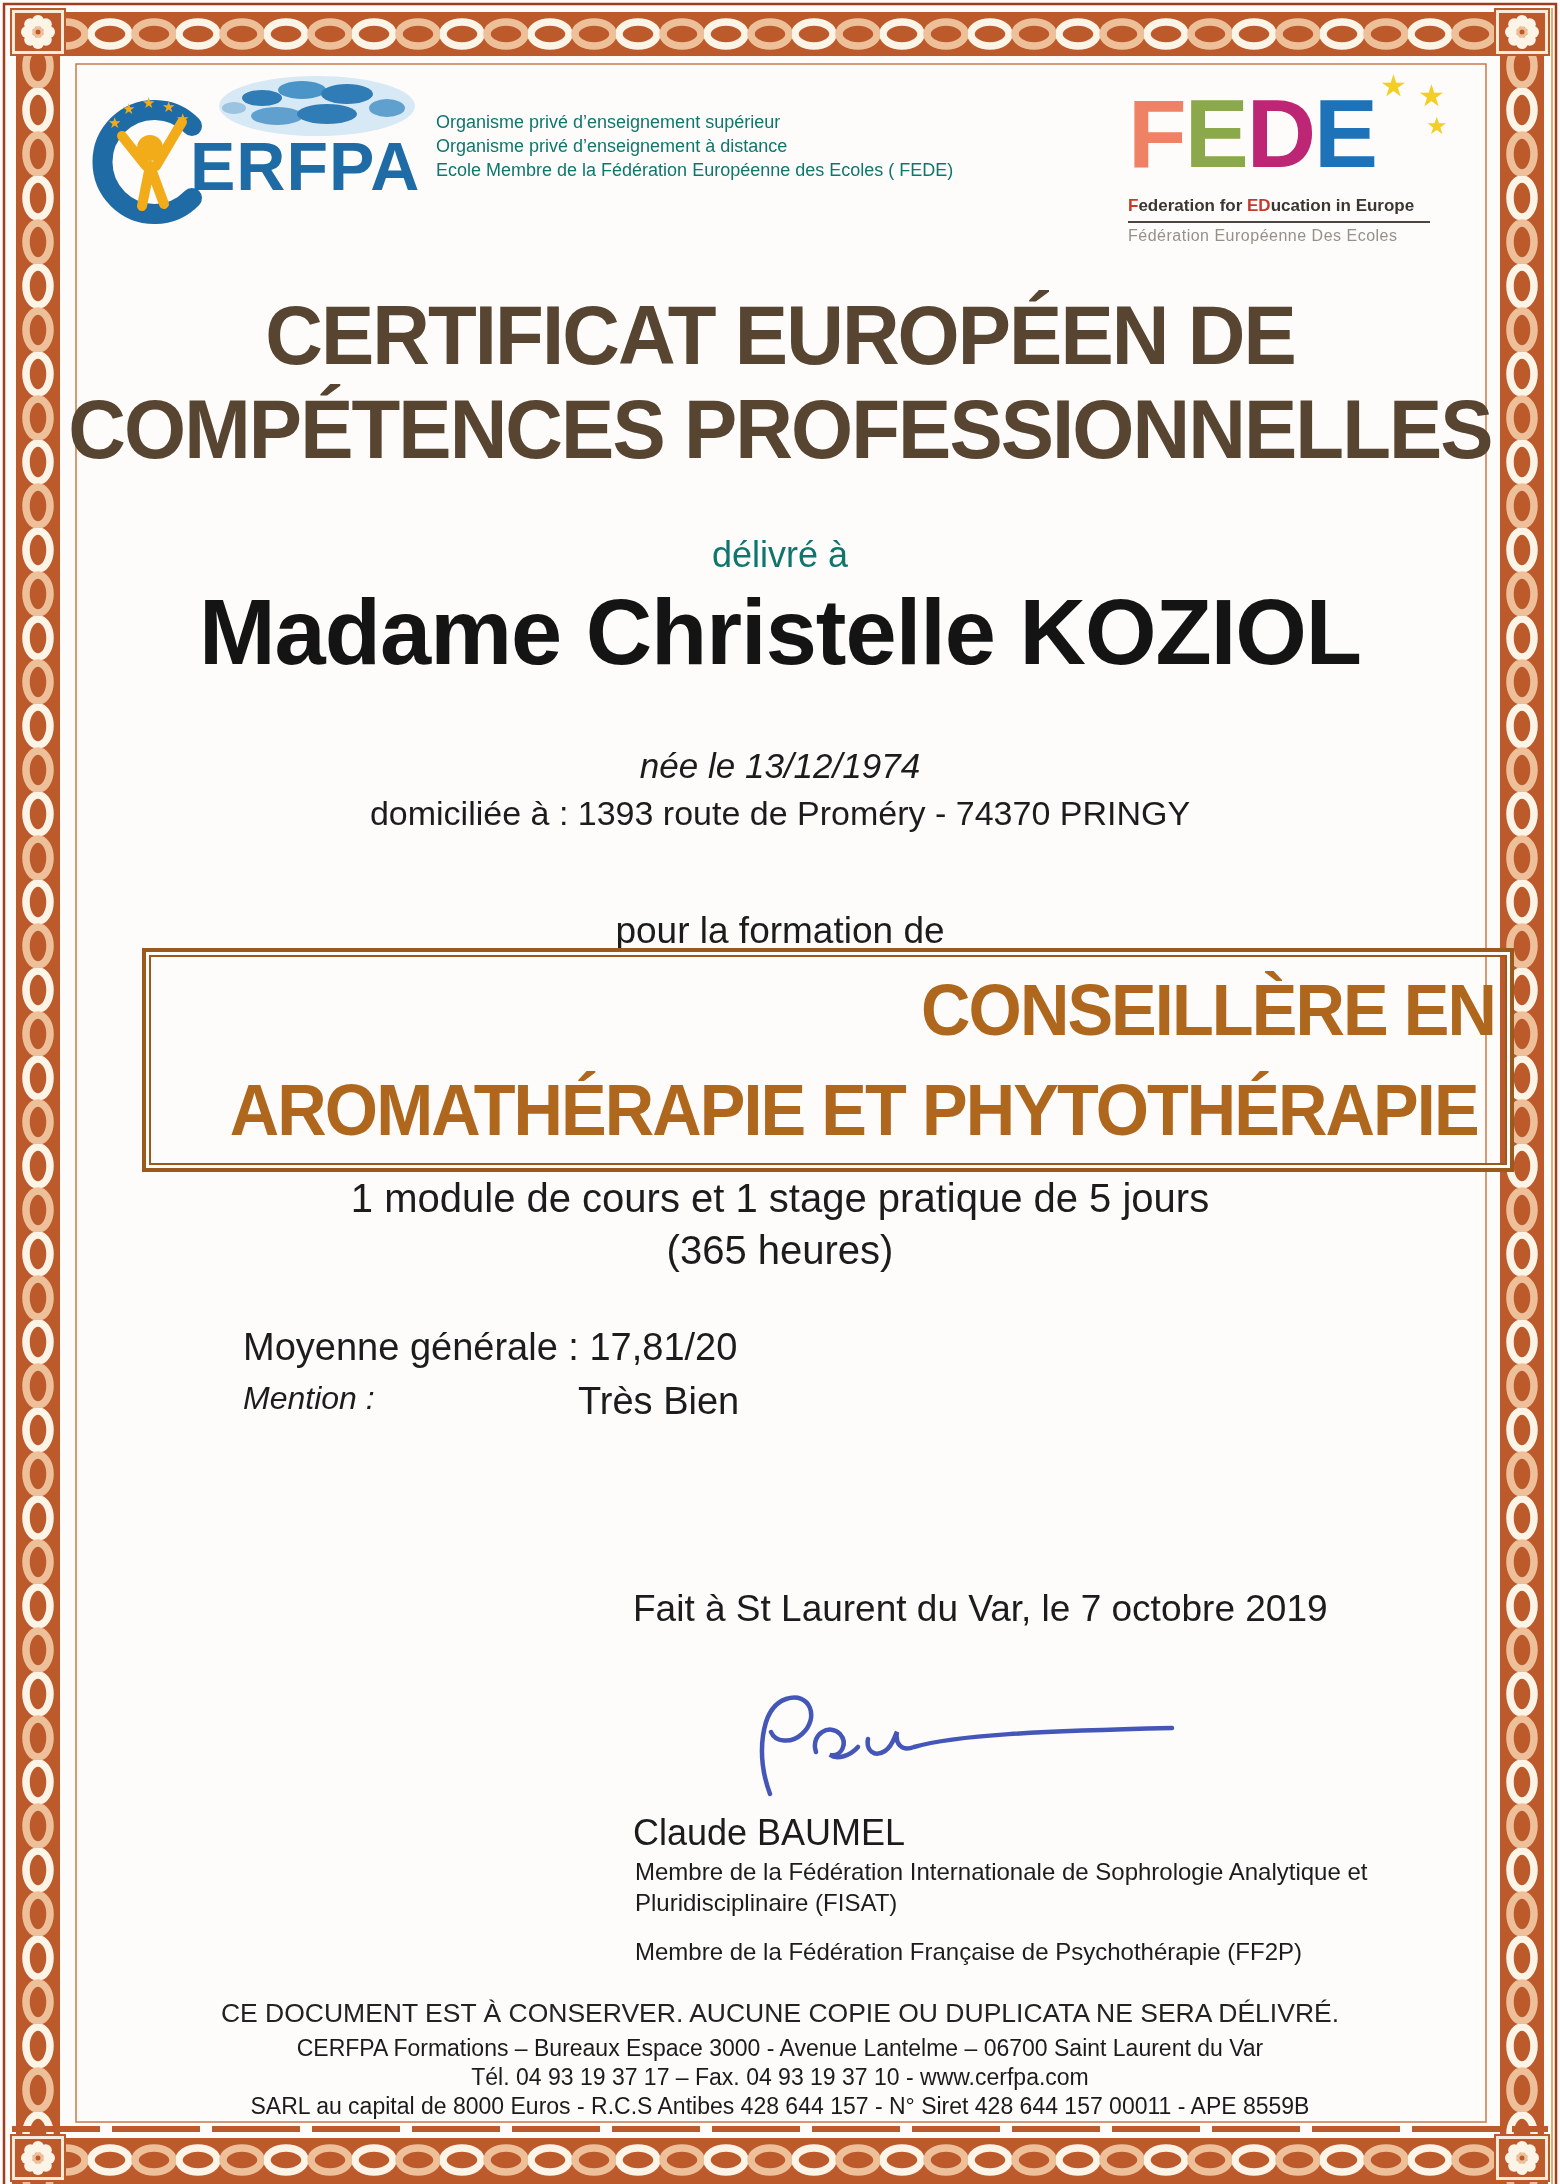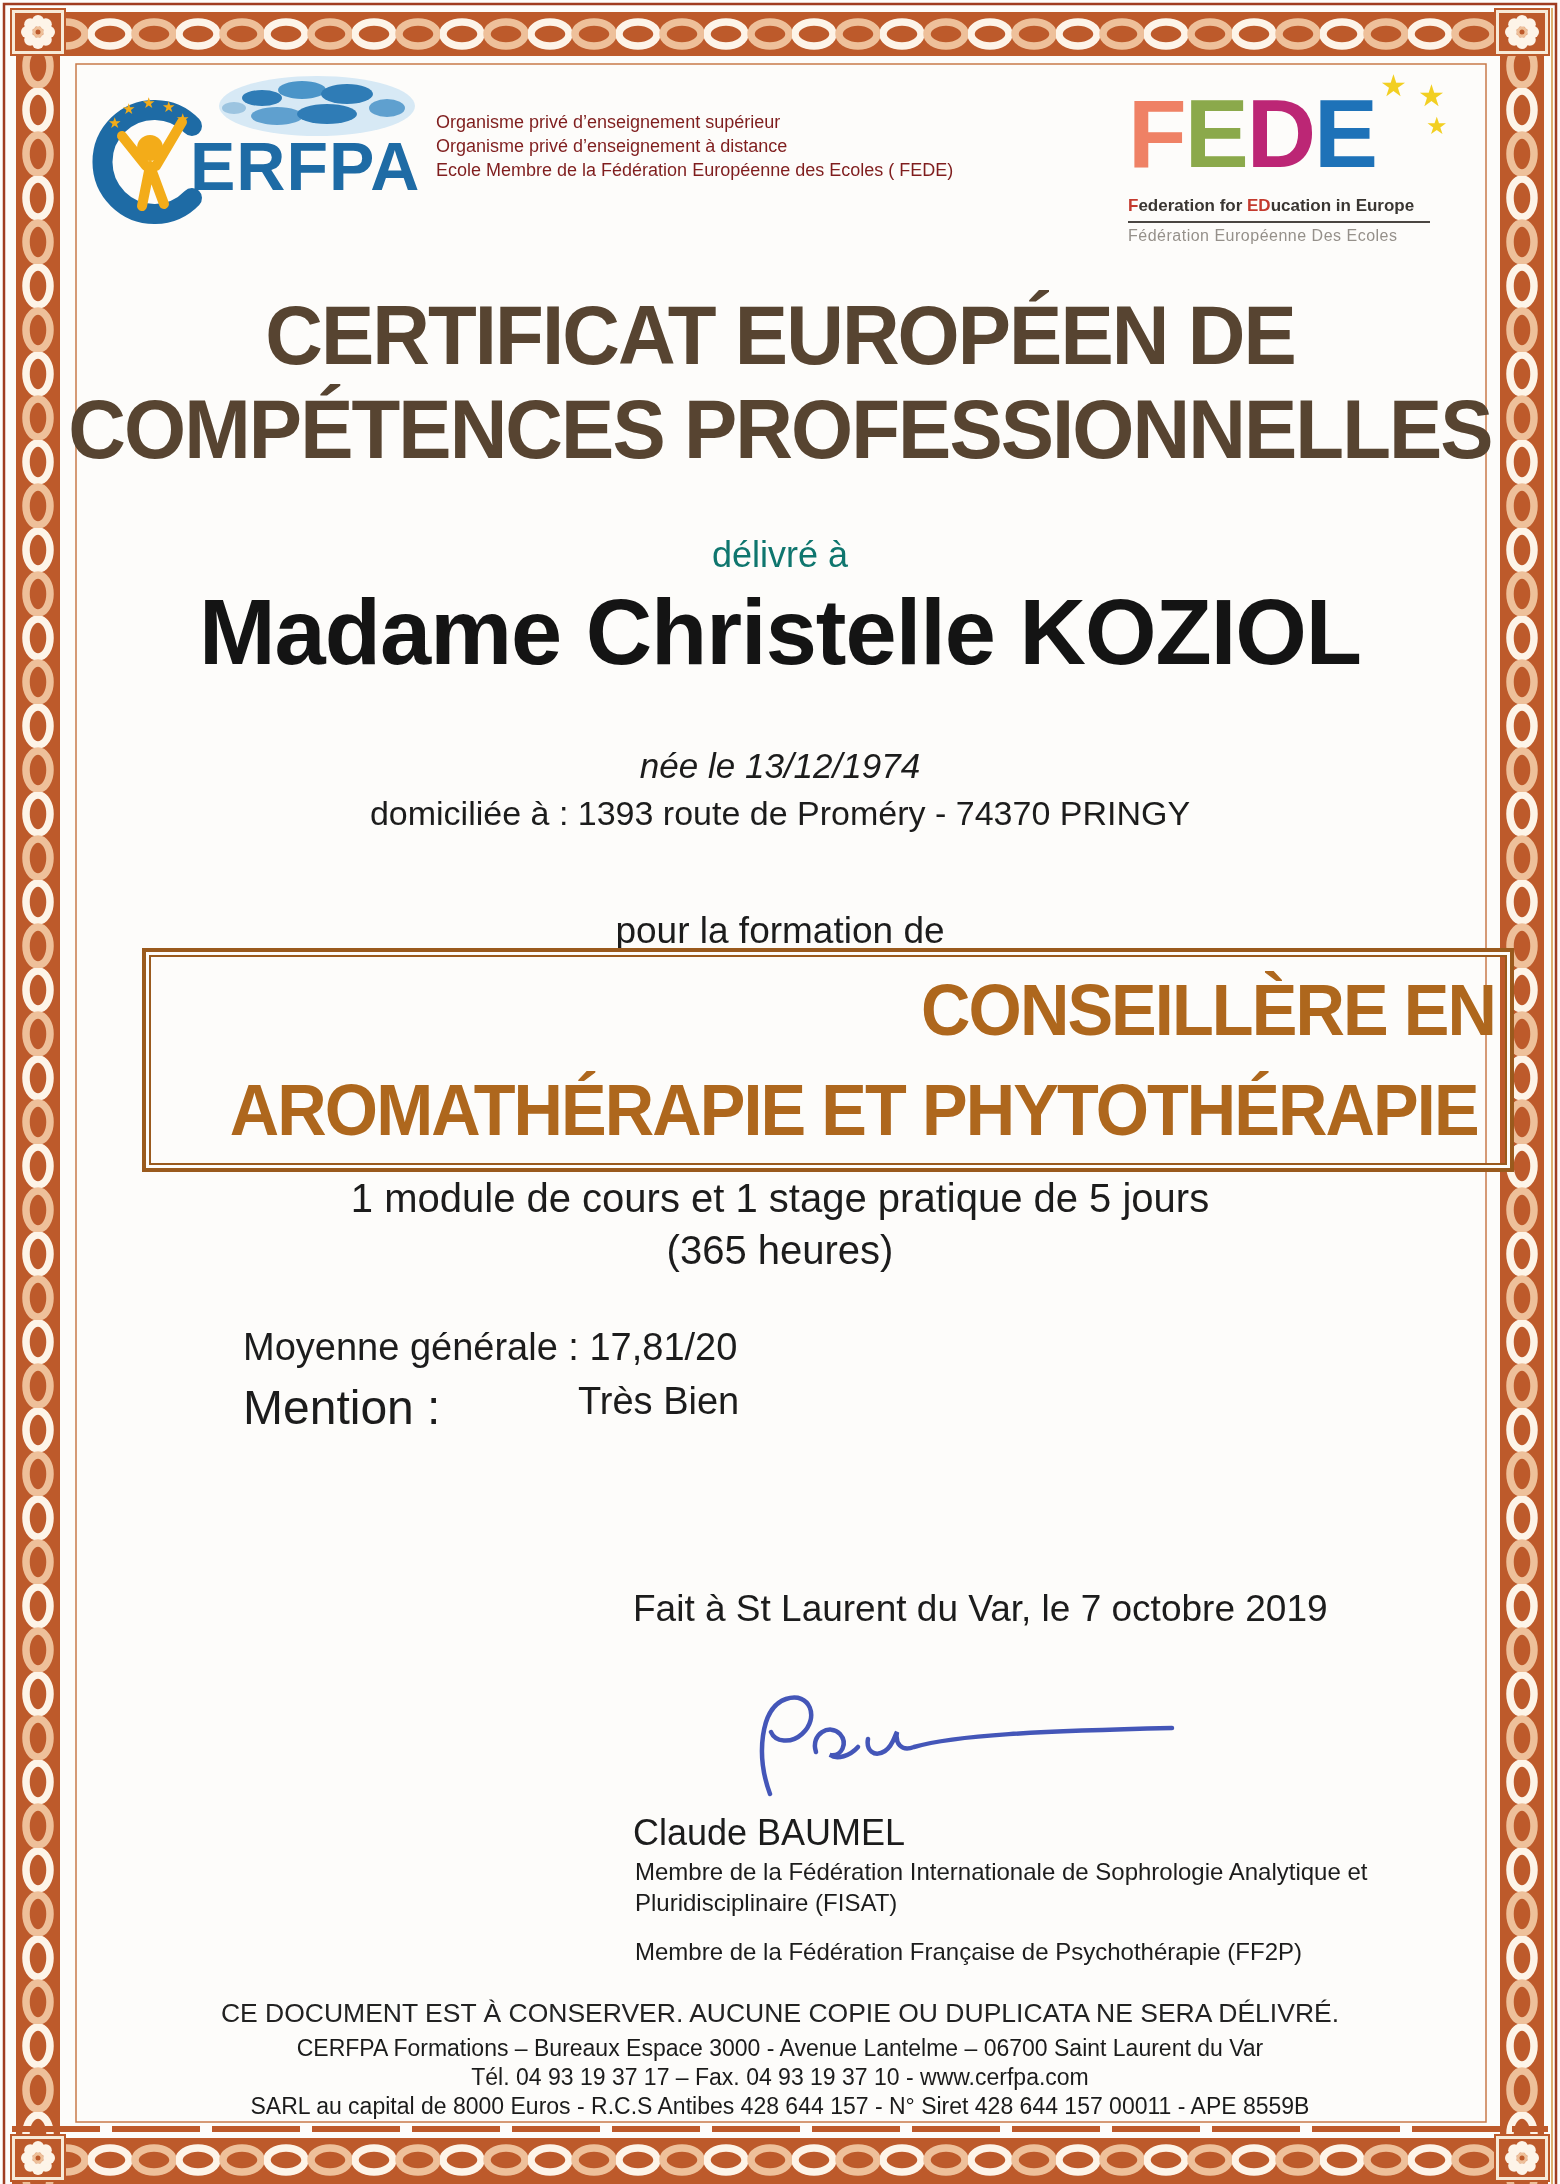--- a/index.html
+++ b/index.html
@@ -8,21 +8,21 @@
     background:#fdfcfa; overflow:hidden;
     font-family:"Liberation Sans","DejaVu Sans",sans-serif;
     color:#1c1c1c;
   }
   .abs{position:absolute;}
   .ctr{left:0;right:0;text-align:center;}
   .frame-svg{position:absolute;left:0;top:0;z-index:1;}
   .content{position:absolute;inset:0;z-index:2;}
 
   
-  .org-lines{left:436px;top:110px;font-size:18px;line-height:24px;color:#7f1d1d;}
+  .org-lines{left:436px;top:110px;font-size:18px;line-height:24px;color:#0f766e;}
   .fede-block{left:1128px;top:86px;width:330px;}
   .fede-word{font-size:96px;font-weight:800;line-height:96px;letter-spacing:-2px;white-space:nowrap;}
   .fede-star{position:absolute;color:#f2cf22;}
   .fede-tagline{margin-top:14px;font-size:17px;font-weight:bold;color:#3a3632;white-space:nowrap;}
   .fede-rule{width:302px;border:0;border-top:2px solid #4a4642;margin:5px 0 4px 0;}
   .fede-sub{font-size:16px;color:#95908a;letter-spacing:0.5px;white-space:nowrap;}
 
   
   .title{top:288px;font-size:84px;font-weight:bold;color:#574431;line-height:94px;letter-spacing:-2px;transform:scaleX(0.95);}
   .delivre{top:534px;font-size:36px;color:#0f766e;}
@@ -34,21 +34,21 @@
   .formation-box{
     top:948px;left:142px;width:1364px;height:216px;
     border:4px solid #9a5a1d; box-shadow:inset 0 0 0 3px #fdfcfa, inset 0 0 0 5px #9a5a1d;
     display:flex;flex-direction:column;justify-content:space-evenly;align-items:flex-end;
   }
   .formation-line{font-size:72px;font-weight:bold;color:#ae671d;letter-spacing:-2px;transform:scaleX(0.95);white-space:nowrap;}
   .formation-details{top:1176px;font-size:40px;}
   .formation-hours{top:1228px;font-size:40px;}
 
   .grade-line{top:1326px;left:243px;font-size:38px;}
-  .mention-label{top:1380px;left:243px;font-size:48px;}
+  .mention-label{top:1380px;left:243px;font-size:32px;font-style:italic;}
   .mention-value{top:1380px;left:578px;font-size:38px;}
 
   .issued{top:1588px;left:633px;font-size:37px;}
   .sig-svg{left:740px;top:1676px;}
   .signer-name{top:1812px;left:633px;font-size:36px;}
   .signer-title1{top:1856px;left:635px;width:790px;font-size:24px;line-height:31px;}
   .signer-title2{top:1938px;left:635px;font-size:24px;}
   .notice{top:1998px;font-size:26.5px;color:#222;}
   .footer{top:2034px;font-size:23px;line-height:29px;color:#1b1b1b;}
 </style>

